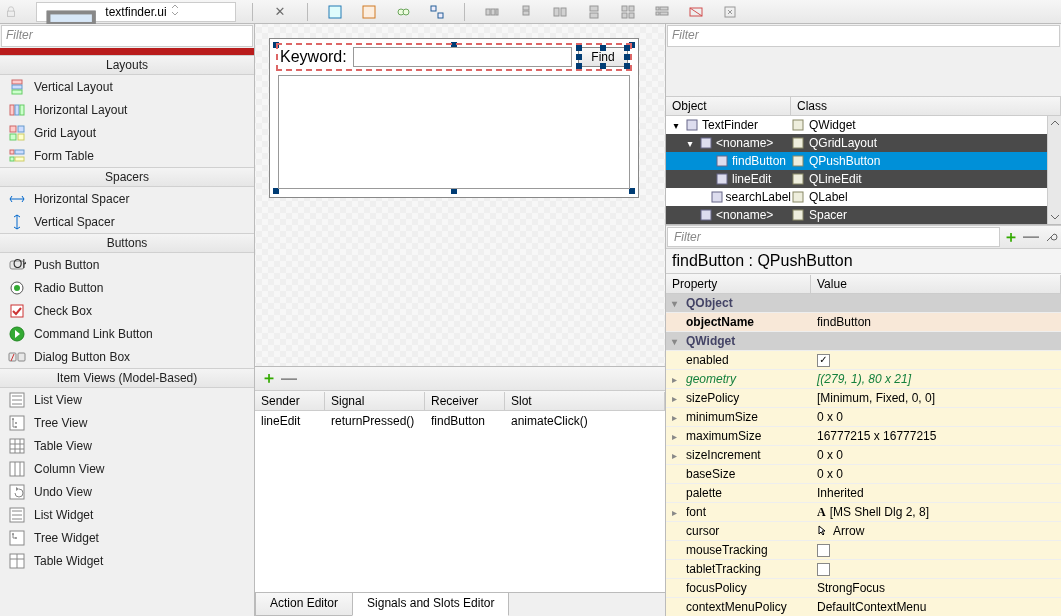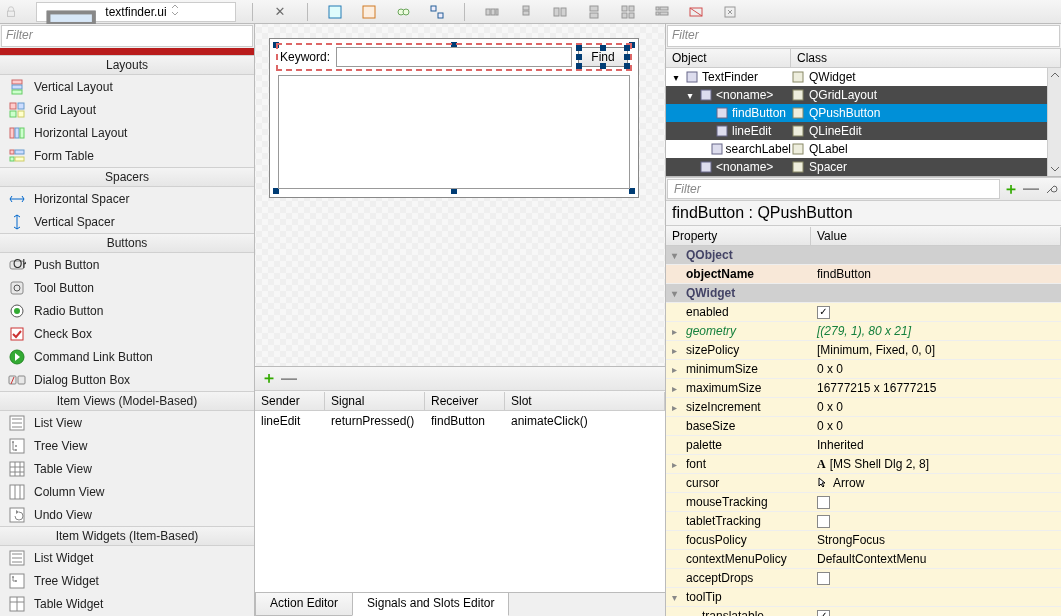--- a/index.html
+++ b/index.html
@@ -26,21 +26,21 @@
 .witem { display: flex; align-items: center; gap: 8px; padding: 2px 8px; height: 23px; color: #222; }
 .witem .wicon { width: 18px; height: 18px; display: flex; align-items: center; justify-content: center; }
 .witem .wicon svg { width: 18px; height: 18px; }
 
 
 .center { flex: 1; display: flex; flex-direction: column; min-height: 0; background: #f0f0f0; border-right: 1px solid #bbb; }
 .canvas-area { flex: 1; padding: 12px; background: repeating-conic-gradient(#f7f7f7 0% 25%, #efefef 0% 50%) 50% / 12px 12px; position: relative; }
 .form-canvas { width: 370px; height: 160px; background: #fff; border: 1px solid #888; position: relative; margin: 2px 0 0 2px; }
 .form-row { position: absolute; top: 6px; left: 8px; right: 8px; display: flex; align-items: center; gap: 6px; padding: 2px; }
 .form-row.sel { outline: 2px dashed #d66; }
-.form-row .lbl { font-size: 12px; }
+.form-row .lbl { font-size: 16px; }
 .form-row .inp { flex: 1; height: 20px; border: 1px solid #999; padding: 0 4px; background: #fff; }
 .form-row .btn { width: 50px; height: 20px; border: 1px solid #888; background: linear-gradient(#fafafa,#e6e6e6); font-size: 12px; display: flex; align-items: center; justify-content: center; position: relative; }
 .handle { position: absolute; width: 6px; height: 6px; background: #003c74; }
 .handle.tl{top:-3px;left:-3px}.handle.tc{top:-3px;left:50%;margin-left:-3px}.handle.tr{top:-3px;right:-3px}
 .handle.ml{top:50%;left:-3px;margin-top:-3px}.handle.mr{top:50%;right:-3px;margin-top:-3px}
 .handle.bl{bottom:-3px;left:-3px}.handle.bc{bottom:-3px;left:50%;margin-left:-3px}.handle.br{bottom:-3px;right:-3px}
 .handle.wtl{top:3px;left:3px}.handle.wtc{top:3px;left:50%;margin-left:-3px}.handle.wtr{top:3px;right:3px}
 .handle.wbl{bottom:3px;left:3px}.handle.wbc{bottom:3px;left:50%;margin-left:-3px}.handle.wbr{bottom:3px;right:3px}
 
 .textarea-area { position: absolute; top: 36px; left: 8px; right: 8px; bottom: 8px; border: 1px solid #999; background: #fff; }
@@ -56,21 +56,21 @@
 .sig-table .head div { border-right: 1px solid #ccc; font-size: 12px; color: #000; position: relative; }
 .sig-table .row { display: flex; height: 20px; align-items: center; }
 
 .bottom-tabs { height: 24px; display: flex; background: #f0f0f0; border-top: 1px solid #bbb; }
 .bottom-tabs .tab { padding: 3px 14px; border: 1px solid #bbb; border-top: none; background: linear-gradient(#f8f8f8,#eaeaea); font-size: 12px; margin-right: -1px; }
 .bottom-tabs .tab.active { background: #fff; border-bottom: 1px solid #fff; }
 
 
 .right { width: 395px; display: flex; flex-direction: column; min-height: 0; }
 .obj-inspector { display: flex; flex-direction: column; border-bottom: 1px solid #bbb; }
-.tree-head { display: flex; background: linear-gradient(#f6f6f6,#e8e8e8); border-bottom: 1px solid #ccc; border-top: 1px solid #ccc; height: 20px; align-items: center; }
+.tree-head { display: flex; background: linear-gradient(#f6f6f6,#e8e8e8); border-bottom: 1px solid #ccc; border-top: 1px solid #ccc; height: 20px; align-items: center; margin-top: 48px; }
 .tree-head div { padding: 2px 6px; border-right: 1px solid #ccc; }
 .tree-head .oc{width:125px}.tree-head .cc{flex:1}
 .tree-body { background: #fff; }
 .trow { display: flex; height: 18px; align-items: center; font-size: 12px; }
 .trow .oc { width: 125px; display: flex; align-items: center; gap: 3px; }
 .trow .cc { flex: 1; display: flex; align-items: center; gap: 4px; }
 .trow.dark { background: #4a4a4a; color: #fff; }
 .trow.sel { background: #0090d8; color: #fff; }
 .trow .arrow { width: 12px; display: inline-block; text-align: center; color: inherit; font-size: 10px; }
 .trow .indent1{padding-left:4px}.trow .indent2{padding-left:18px}.trow .indent3{padding-left:34px}
@@ -221,41 +221,41 @@
               <rect x="4" y="2" width="10" height="4" fill="#fcc" stroke="#c66"></rect>
               <rect x="4" y="7" width="10" height="4" fill="#cdf" stroke="#69c"></rect>
               <rect x="4" y="12" width="10" height="4" fill="#cfc" stroke="#6c6"></rect>
             </svg>
           </span>
           <span>Vertical Layout</span>
         </div>
         <div class="witem">
           <span class="wicon">
             <svg>
+              <rect x="2" y="4" width="4" height="10" fill="#fcc" stroke="#c66"></rect>
+              <rect x="7" y="4" width="4" height="10" fill="#cdf" stroke="#69c"></rect>
+              <rect x="12" y="4" width="4" height="10" fill="#cfc" stroke="#6c6"></rect>
+            </svg>
+          </span>
+          <span>Horizontal Layout</span>
+        </div>
+        <div class="witem">
+          <span class="wicon">
+            <svg>
               <rect x="2" y="2" width="6" height="6" fill="#fcc" stroke="#c66"></rect>
               <rect x="10" y="2" width="6" height="6" fill="#cdf" stroke="#69c"></rect>
               <rect x="2" y="10" width="6" height="6" fill="#cfc" stroke="#6c6"></rect>
               <rect x="10" y="10" width="6" height="6" fill="#ffc" stroke="#cc6"></rect>
             </svg>
           </span>
           <span>Grid Layout</span>
         </div>
         <div class="witem">
           <span class="wicon">
             <svg>
-              <rect x="2" y="4" width="4" height="10" fill="#fcc" stroke="#c66"></rect>
-              <rect x="7" y="4" width="4" height="10" fill="#cdf" stroke="#69c"></rect>
-              <rect x="12" y="4" width="4" height="10" fill="#cfc" stroke="#6c6"></rect>
-            </svg>
-          </span>
-          <span>Horizontal Layout</span>
-        </div>
-        <div class="witem">
-          <span class="wicon">
-            <svg>
               <rect x="2" y="3" width="4" height="4" fill="#fcc" stroke="#c66"></rect>
               <rect x="7" y="3" width="9" height="4" fill="#cdf" stroke="#69c"></rect>
               <rect x="2" y="10" width="4" height="4" fill="#cfc" stroke="#6c6"></rect>
               <rect x="7" y="10" width="9" height="4" fill="#ffc" stroke="#cc6"></rect>
             </svg>
           </span>
           <span>Form Table</span>
         </div>
         <div class="cat-header">Spacers</div>
         <div class="witem">
@@ -276,29 +276,20 @@
         </div>
         <div class="cat-header">Buttons</div>
         <div class="witem">
           <span class="wicon">
             <svg>
               <rect x="2" y="5" width="14" height="8" rx="2" fill="#e8e8e8" stroke="#888"></rect>
               <text x="5" y="12" font-size="7" fill="#333">OK</text>
             </svg>
           </span>
           <span>Push Button</span>
-        </div>
-        <div class="witem">
-          <span class="wicon">
-            <svg>
-              <rect x="3" y="3" width="12" height="12" rx="2" fill="#e8e8e8" stroke="#888"></rect>
-              <circle cx="9" cy="9" r="3" fill="none" stroke="#555"></circle>
-            </svg>
-          </span>
-          <span>Tool Button</span>
         </div>
         <div class="witem">
           <span class="wicon">
             <svg>
               <circle cx="9" cy="9" r="6" fill="#fff" stroke="#555"></circle>
               <circle cx="9" cy="9" r="3" fill="#3a3"></circle>
             </svg>
           </span>
           <span>Radio Button</span>
         </div>
@@ -379,21 +370,20 @@
         <div class="witem">
           <span class="wicon">
             <svg>
               <rect x="2" y="2" width="14" height="14" fill="#fff" stroke="#888"></rect>
               <path d="M11 6a4 4 0 11-4 4" stroke="#888" fill="none"></path>
               <path d="M8 4l3 2-3 2" fill="#888"></path>
             </svg>
           </span>
           <span>Undo View</span>
         </div>
-        <div class="cat-header">Item Widgets (Item-Based)</div>
         <div class="witem">
           <span class="wicon">
             <svg>
               <rect x="2" y="2" width="14" height="14" fill="#fff" stroke="#888"></rect>
               <line x1="4" y1="5" x2="14" y2="5" stroke="#888"></line>
               <line x1="4" y1="9" x2="14" y2="9" stroke="#888"></line>
               <line x1="4" y1="13" x2="14" y2="13" stroke="#888"></line>
             </svg>
           </span>
           <span>List Widget</span>

